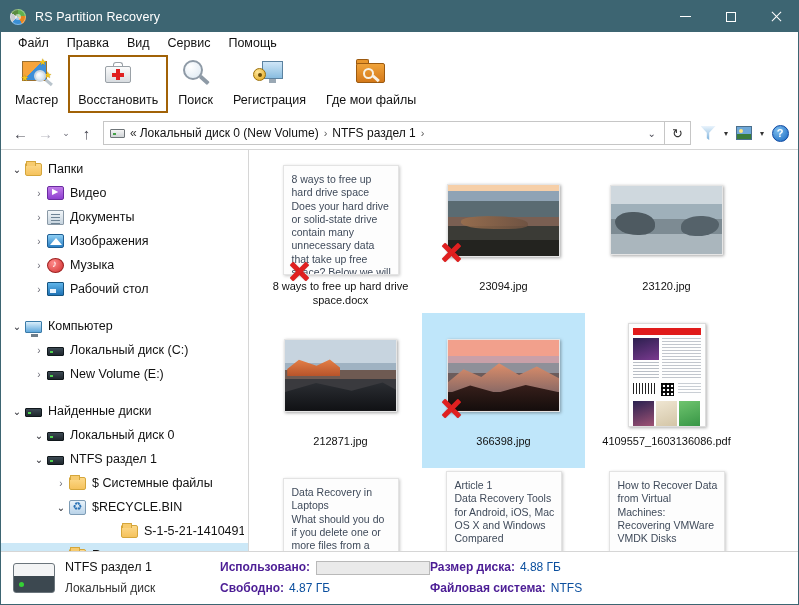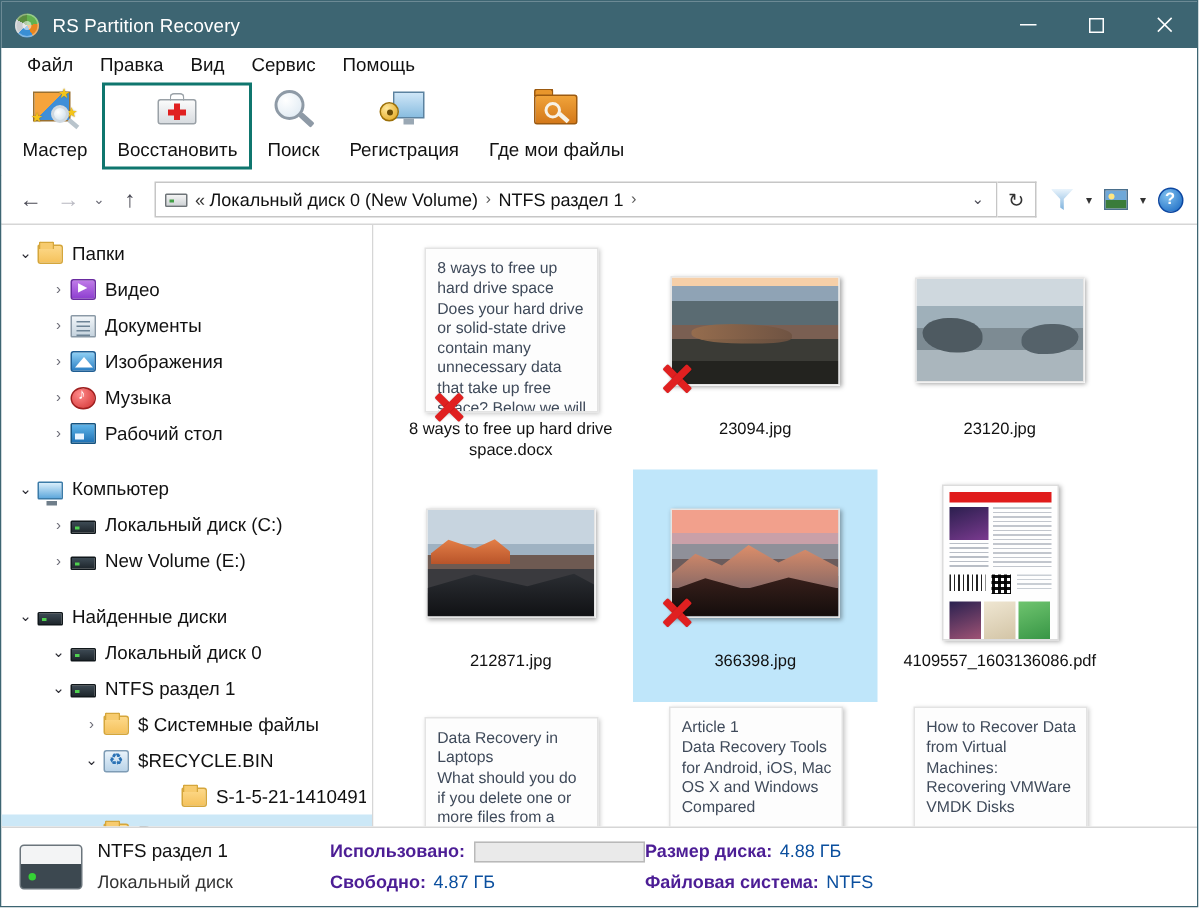--- a/index.html
+++ b/index.html
@@ -70,21 +70,21 @@
     background: #ffffff;
     padding-left: 4px;
     position: relative;
   }
   .tb-btn {
     height: 58px;
     padding: 3px 10px 0 10px;
     display: flex; flex-direction: column; align-items: center; justify-content: flex-start;
     position: relative;
   }
-  .tb-btn.highlight { border: 2px solid #0f766e; padding: 1px 8px 0 8px; }
+  .tb-btn.highlight { border: 2px solid #a16207; padding: 1px 8px 0 8px; }
   .tb-label { font-size: 12.5px; color: #111; margin-top: 3px; white-space: nowrap; }
   .tb-icon { width: 34px; height: 32px; position: relative; }
   
   .ic-wizard .pic {
     position: absolute; left: 2px; top: 3px; width: 25px; height: 20px;
     background: linear-gradient(135deg,#f6a43c 0 45%, #3f8fd8 45% 100%);
     border: 1px solid #9a7030;
   }
   .ic-wizard .star { position: absolute; color: #f5c518; font-size: 9px; line-height: 9px; text-shadow: 0 0 1px #8a6a10; }
   .ic-wizard .s1 { left: 19px; top: 0px; }

